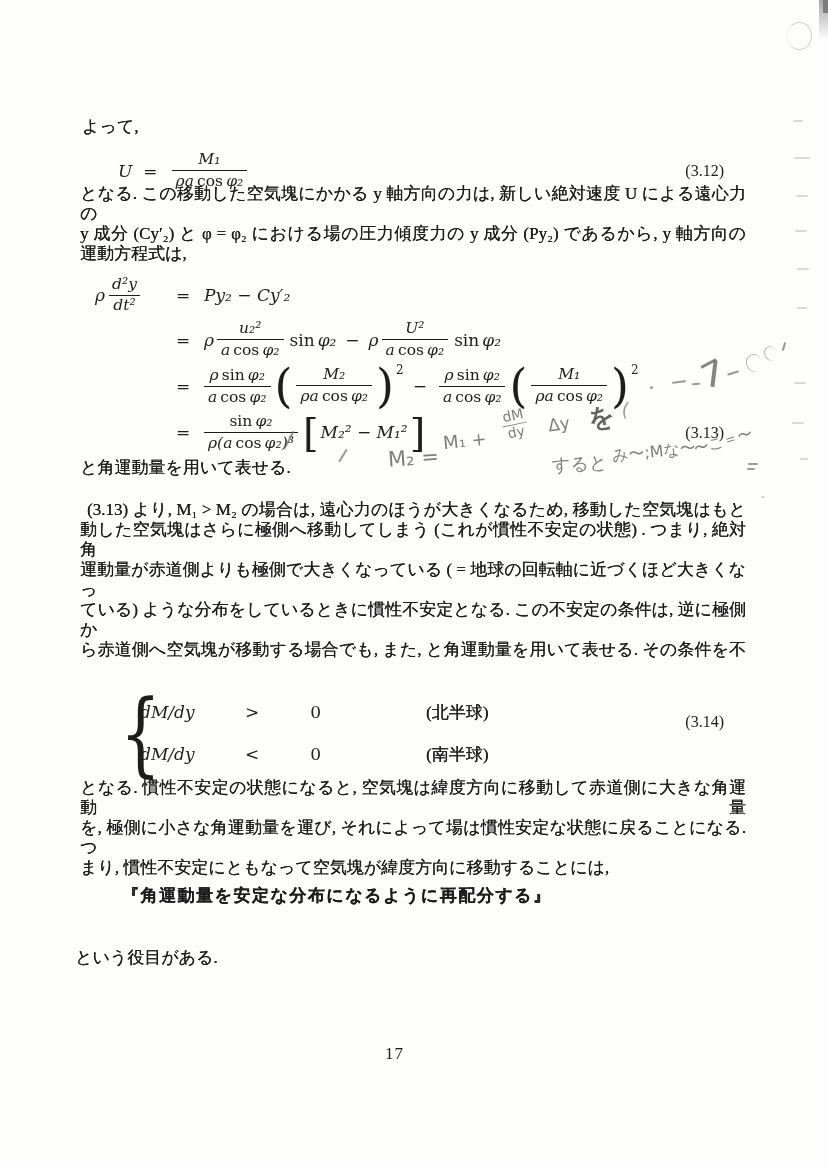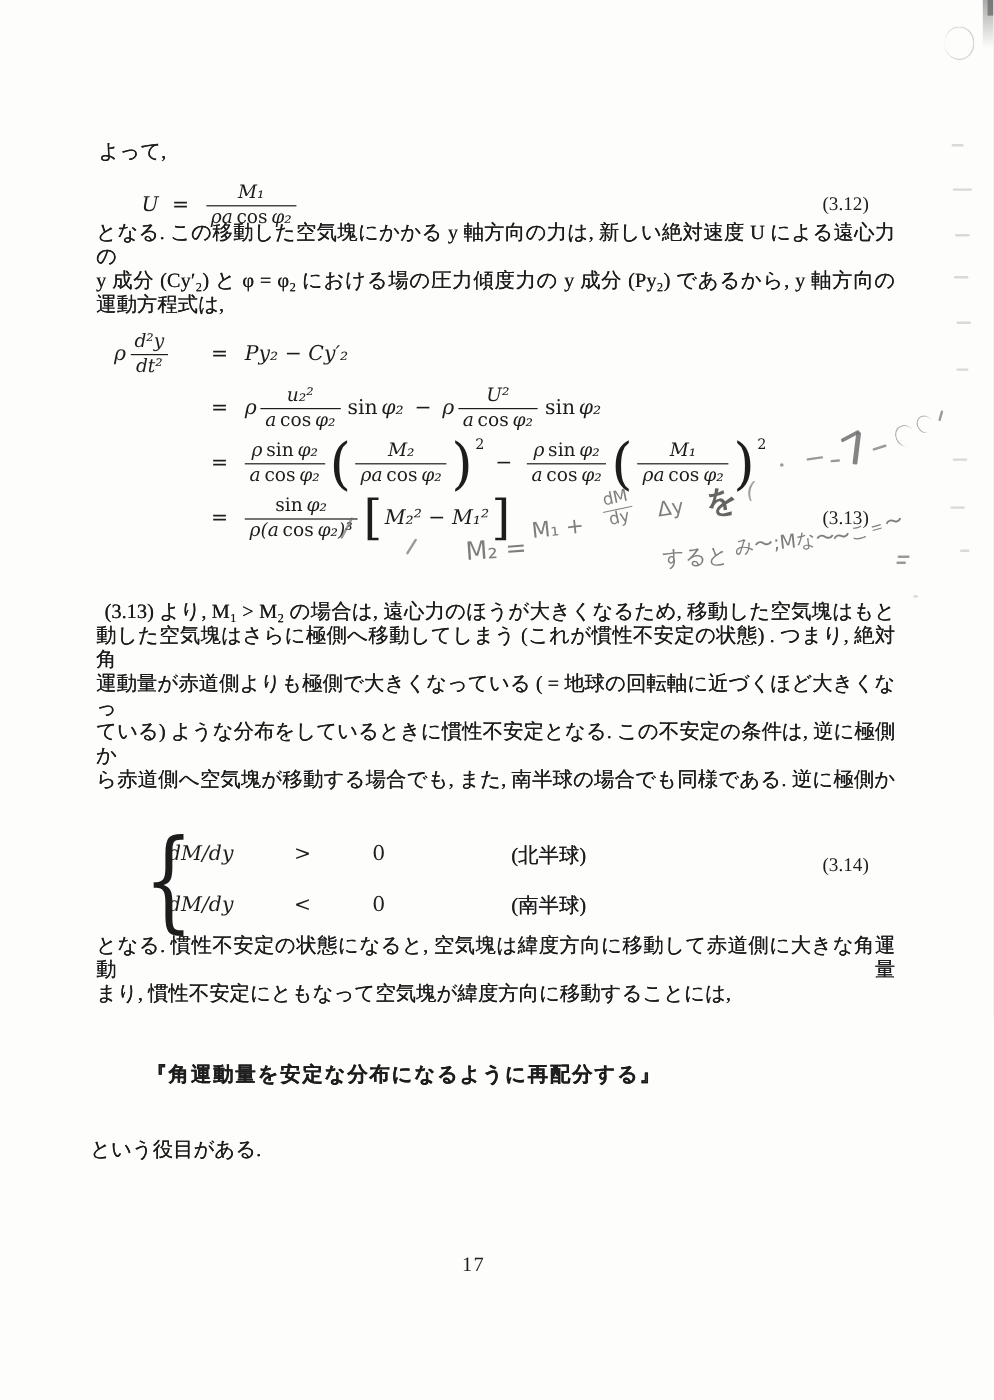--- a/index.html
+++ b/index.html
@@ -182,27 +182,28 @@
             <span class="den"><span class="mi">ρ(a</span> <span class="mf">cos</span> <span class="mi">φ₂)³</span></span>
           </span>
           <span class="bb mf">[</span>
           <span class="mi">M₂² − M₁²</span>
           <span class="bb mf">]</span>
         </span>
         <div class="eqlabel" style="top:14px;">(3.13)</div>
       </div>
     </div>
 
+    <div class="plain jp" style="left:0;top:454px;">と角運動量を用いて表せる.</div>
 
     <div class="pblock jp" style="top:500px;">
       <div class="full ind">(3.13) より, M₁ &gt; M₂ の場合は, 遠心力のほうが大きくなるため, 移動した空気塊はもと</div>
       <div class="full">動した空気塊はさらに極側へ移動してしまう (これが慣性不安定の状態) . つまり, 絶対角</div>
       <div class="full">運動量が赤道側よりも極側で大きくなっている ( = 地球の回転軸に近づくほど大きくなっ</div>
       <div class="full">ている) ような分布をしているときに慣性不安定となる. この不安定の条件は, 逆に極側か</div>
-      <div class="full">ら赤道側へ空気塊が移動する場合でも, また, 南半球の場合でも同様である. 逆に極側か</div>
+      <div class="full">ら赤道側へ空気塊が移動する場合でも, また, と角運動量を用いて表せる. その条件を不</div>
     </div>
 
     <div class="eqblock" style="top:694px;height:80px;">
       <div class="brace mf" style="left:40px;top:0;">{</div>
       <div class="e14row" style="top:3px;">
         <span class="mi e14lhs">dM/dy</span>
         <span class="mf e14rel">&gt;</span>
         <span class="mf">0</span>
         <span class="jp e14hemi">(北半球)</span>
       </div>
@@ -210,20 +211,21 @@
         <span class="mi e14lhs">dM/dy</span>
         <span class="mf e14rel">&lt;</span>
         <span class="mf">0</span>
         <span class="jp e14hemi">(南半球)</span>
       </div>
       <div class="eqlabel" style="top:19px;">(3.14)</div>
     </div>
 
     <div class="pblock jp" style="top:778px;">
       <div class="full">となる. 慣性不安定の状態になると, 空気塊は緯度方向に移動して赤道側に大きな角運動量</div>
+      <div class="full">を, 極側に小さな角運動量を運び, それによって場は慣性安定な状態に戻ることになる. つ</div>
       <div class="jl">まり, 慣性不安定にともなって空気塊が緯度方向に移動することには,</div>
     </div>
 
     <div class="quote jp">『角運動量を安定な分布になるように再配分する』</div>
 
     <div class="plain jp" style="left:-5px;top:944px;">という役目がある.</div>
   </div>
 
   <div class="pagenum">17</div>
 

